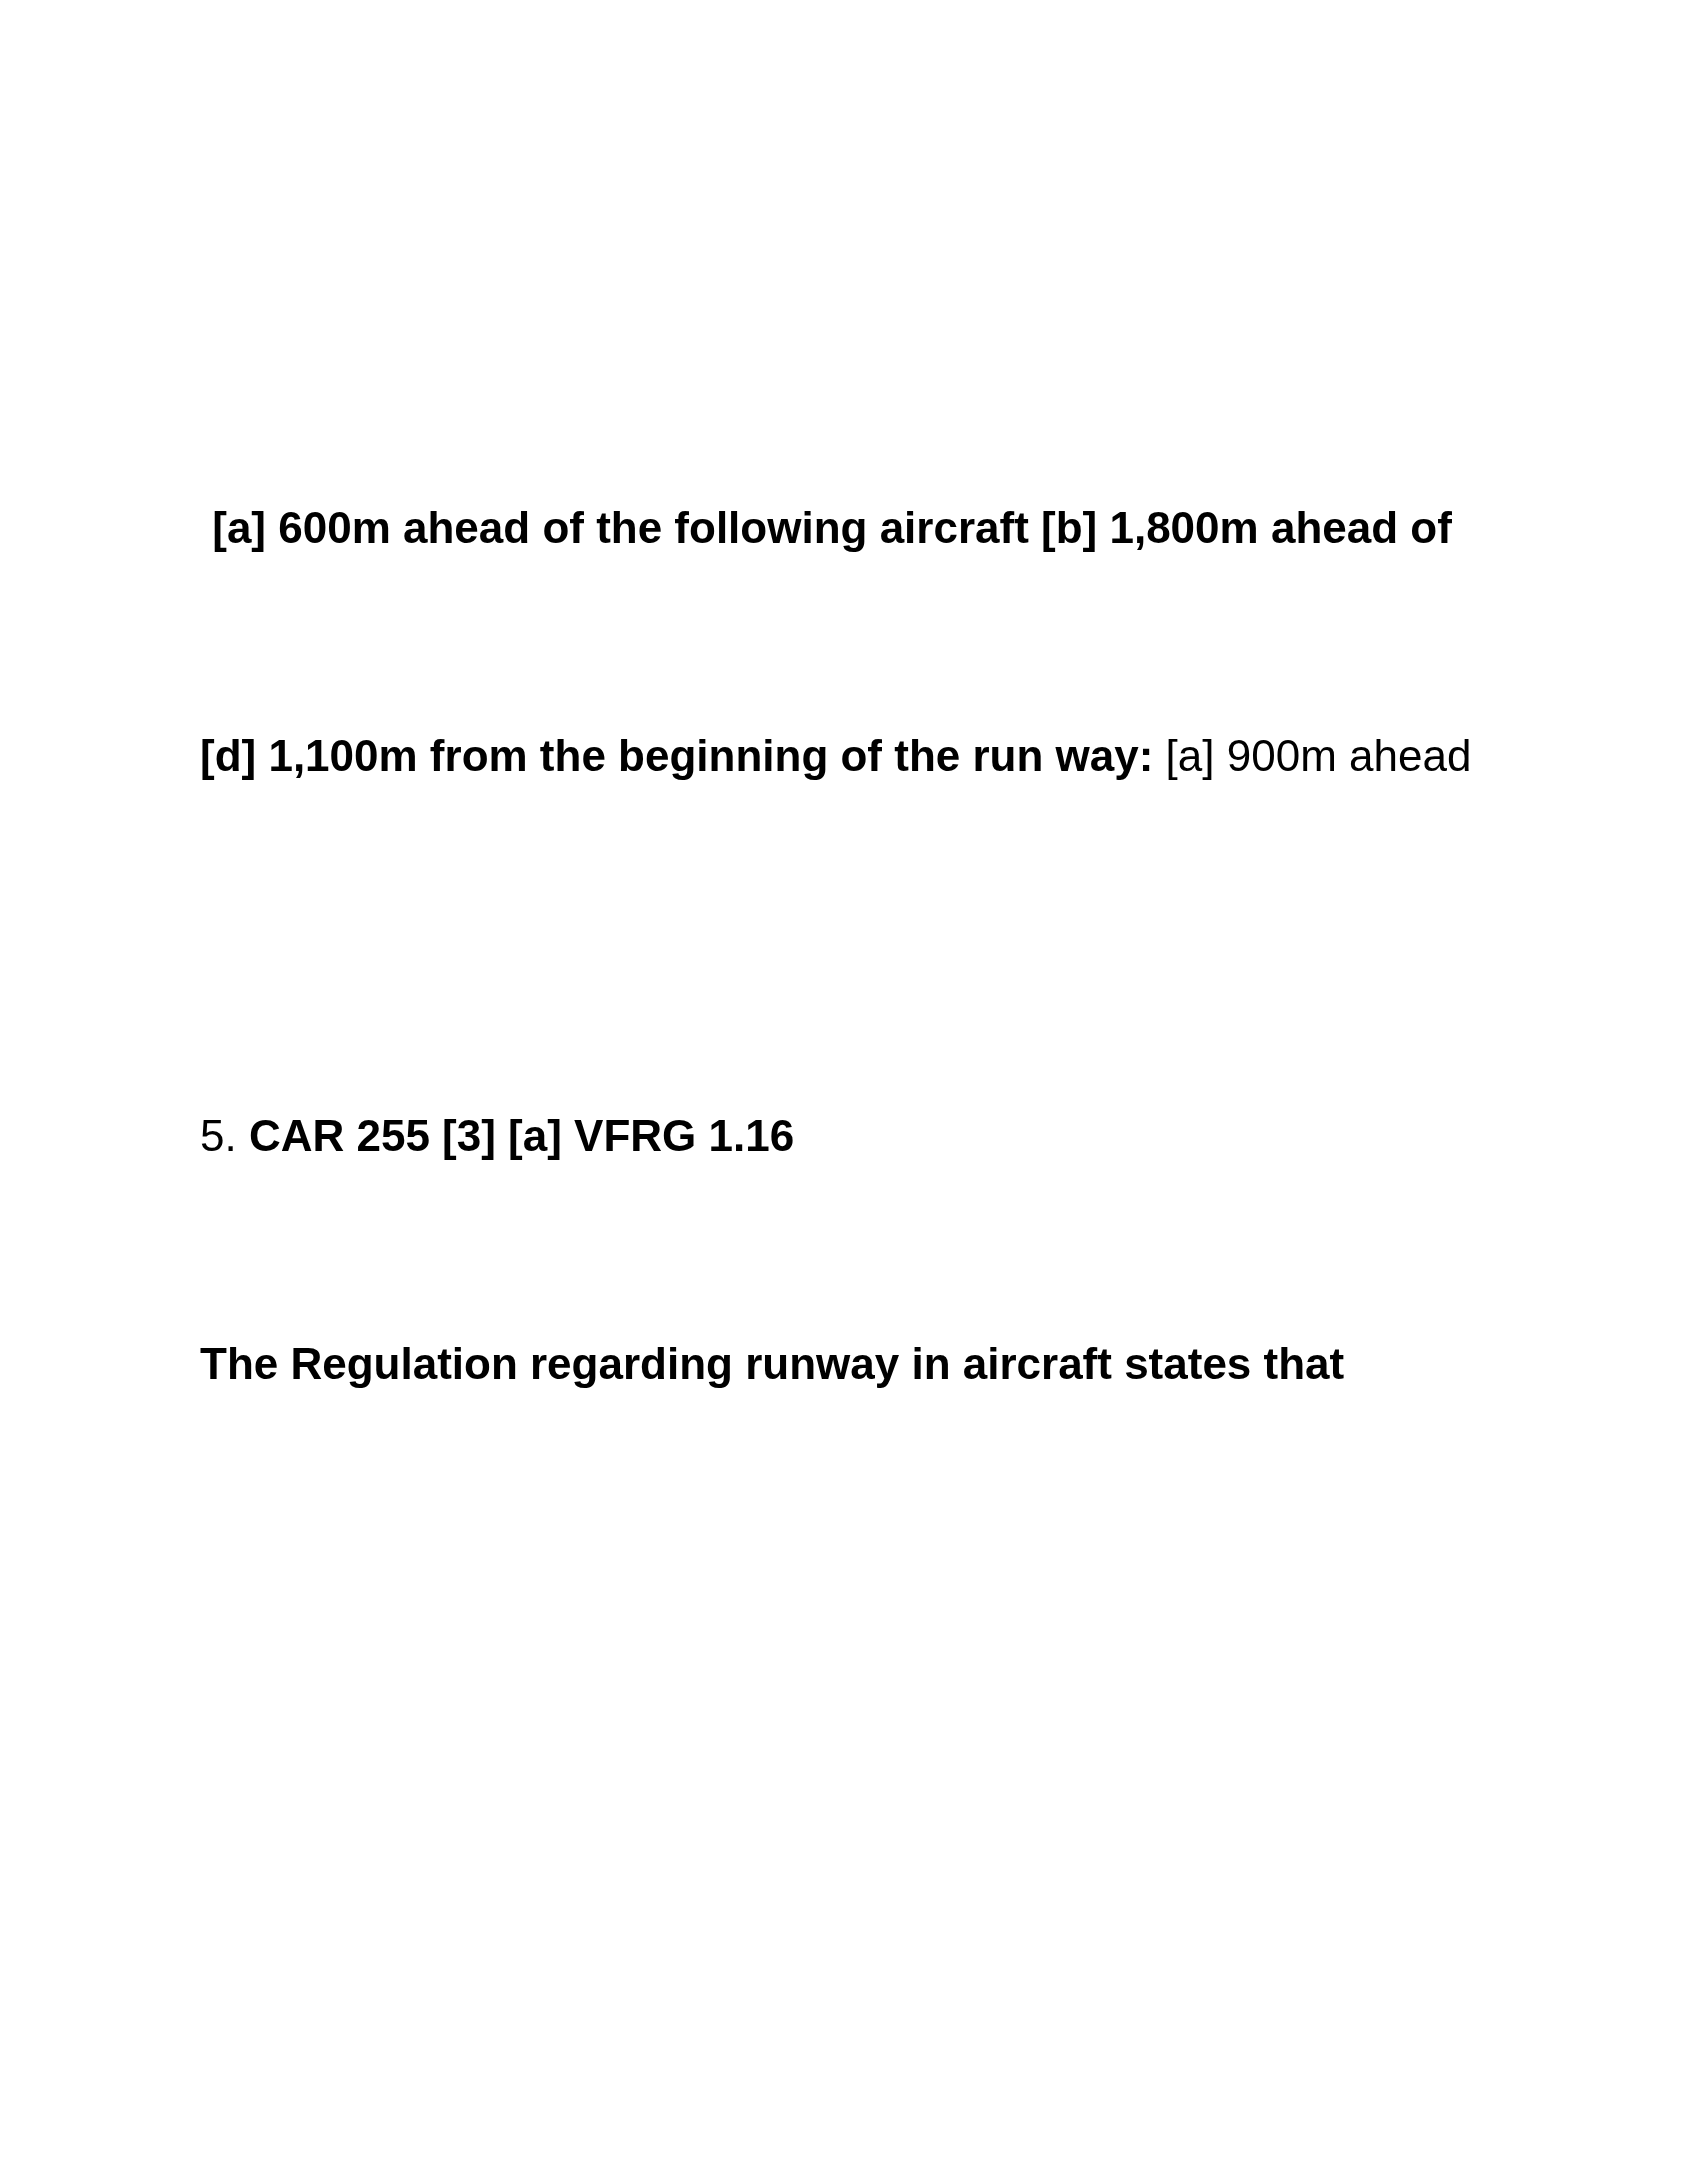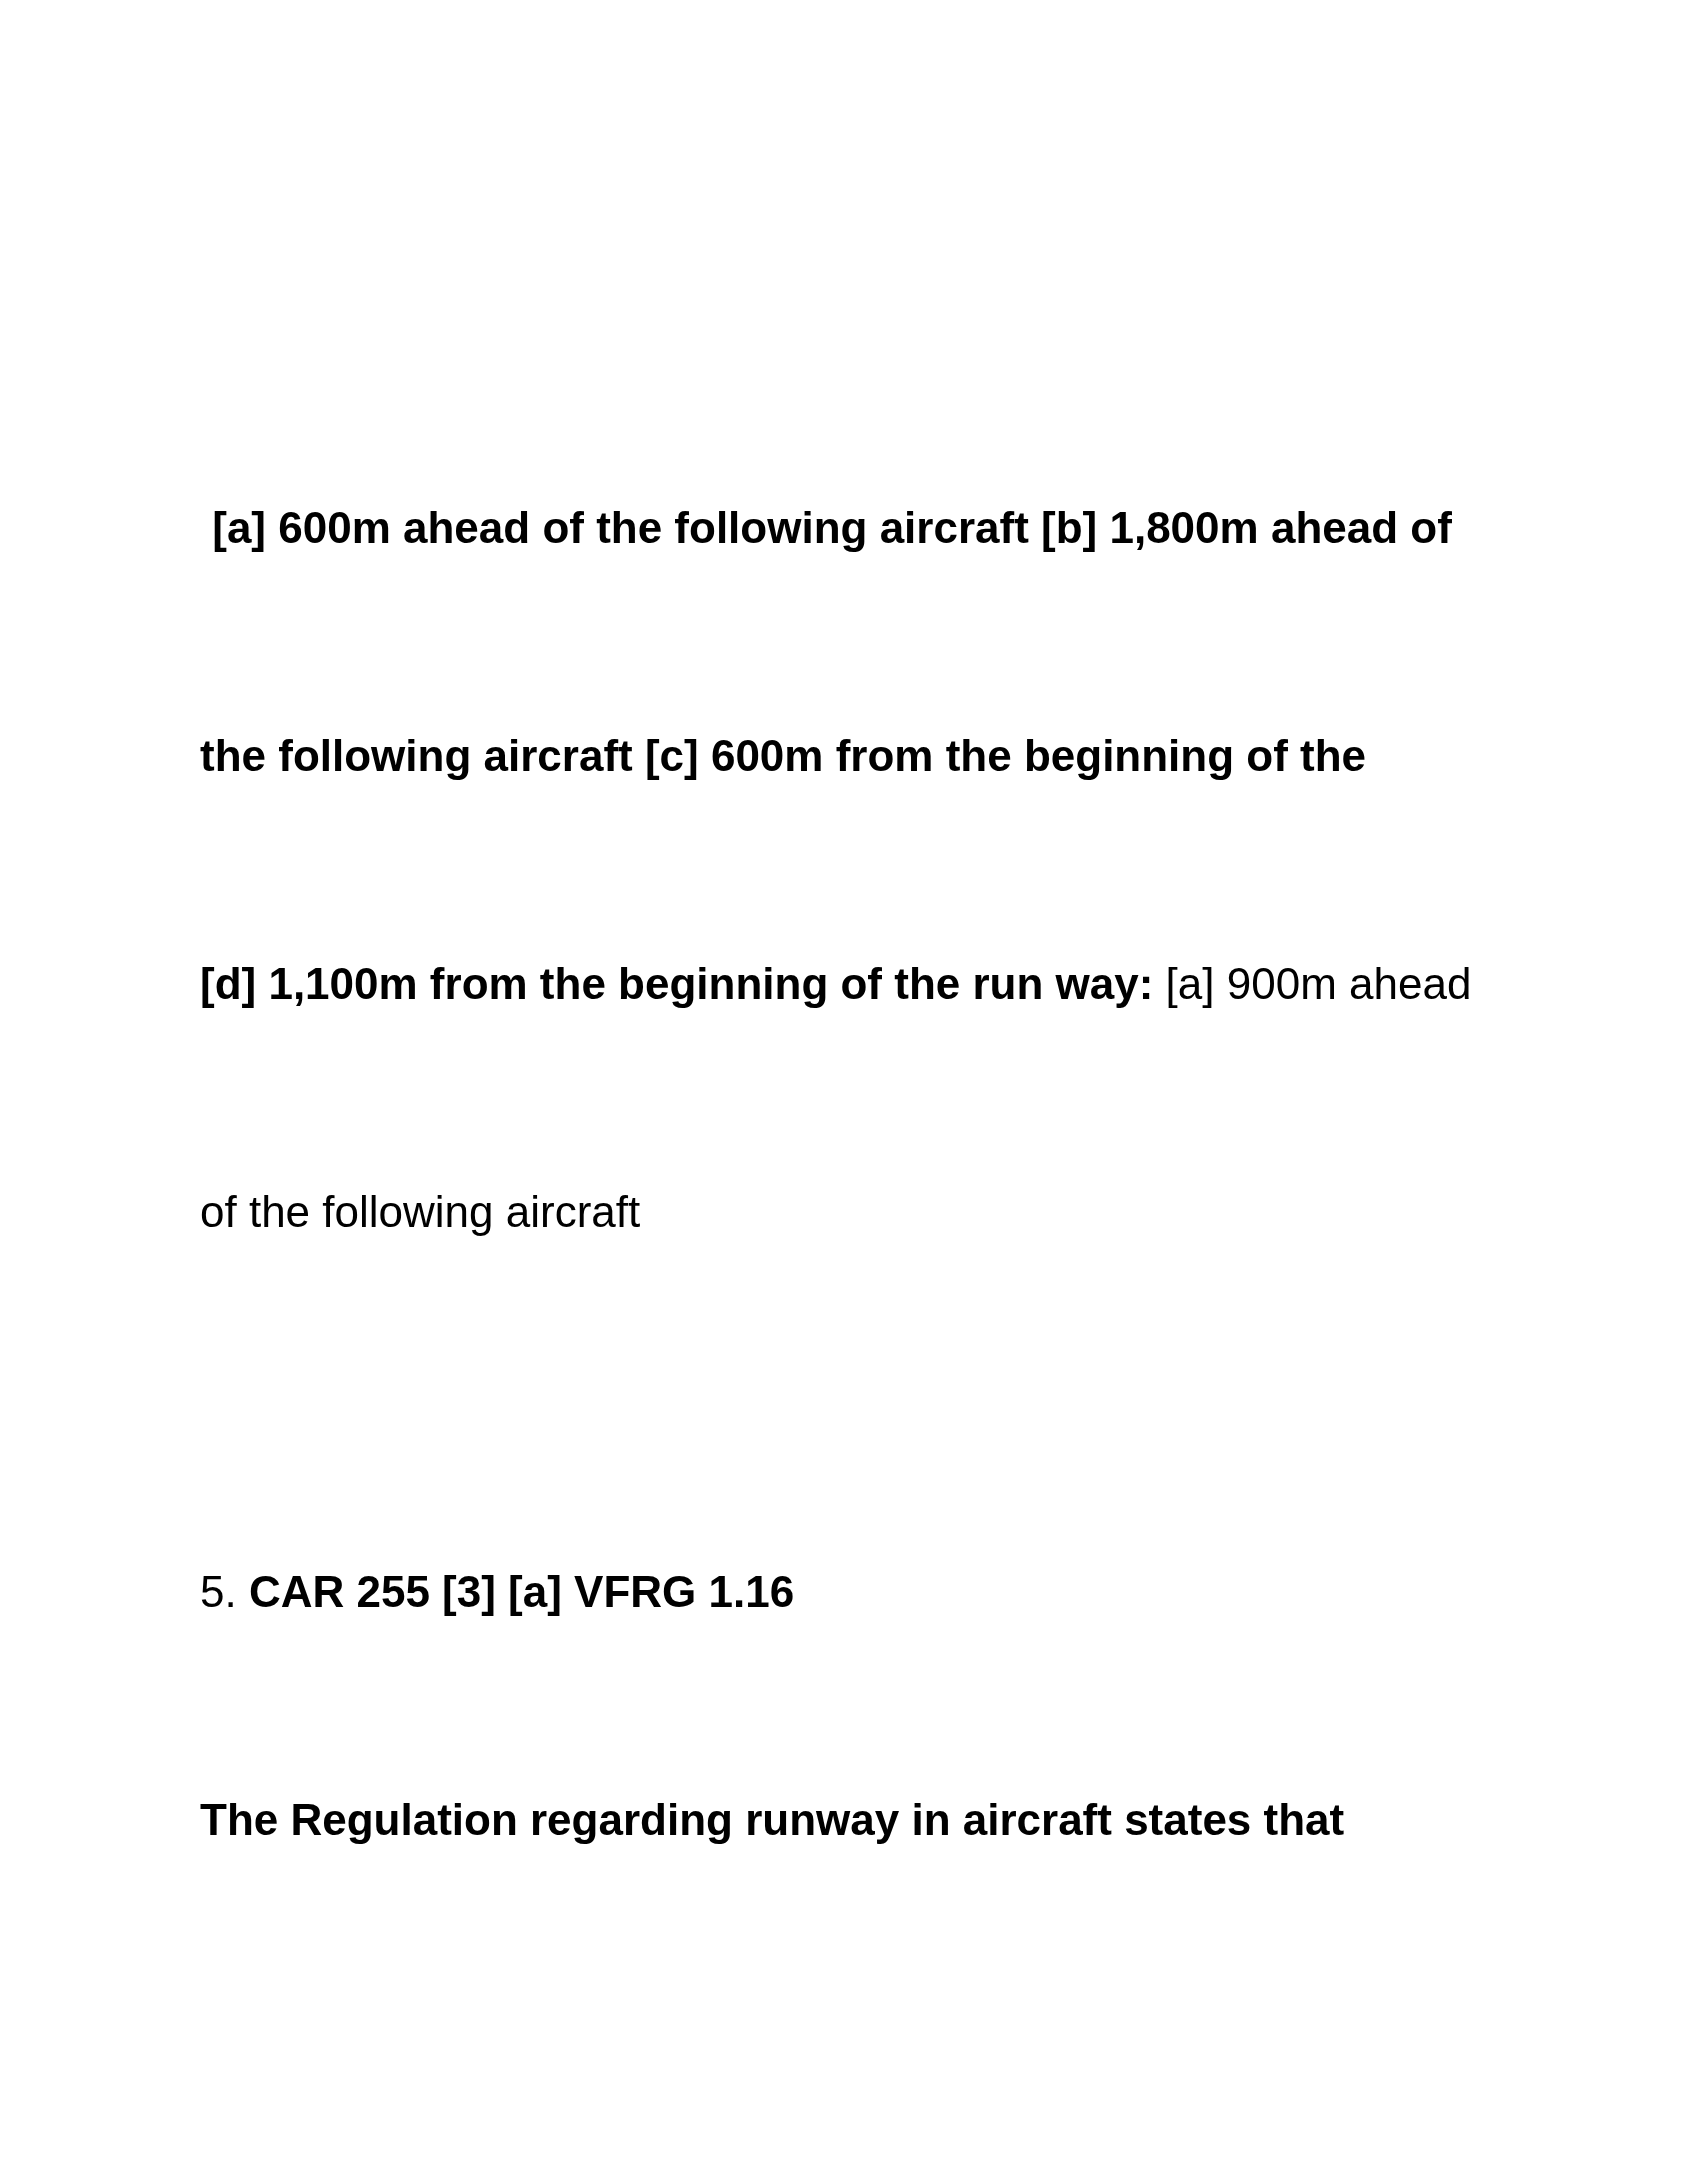--- a/index.html
+++ b/index.html
@@ -41,23 +41,21 @@
     .r { font-weight: normal; }
   </style>
 </head>
 <body>
 
 <div class="page">
   <div class="content">
 
     
     <div class="line b"> [a] 600m ahead of the following aircraft [b] 1,800m ahead of</div>
-    <div class="line b">the following aircraft [c] 600m from the beginning of the</div>
     <div class="line"><span class="b">[d] 1,100m from the beginning of the run way:</span><span class="r"> [a] 900m ahead</span></div>
-    <div class="line r">of the following aircraft</div>
 
     
     <div class="line"><span class="r">5. </span><span class="b">CAR 255 [3] [a] VFRG 1.16</span></div>
     <div class="line b">The Regulation regarding runway in aircraft states that</div>
     
     
     
     
     
     

